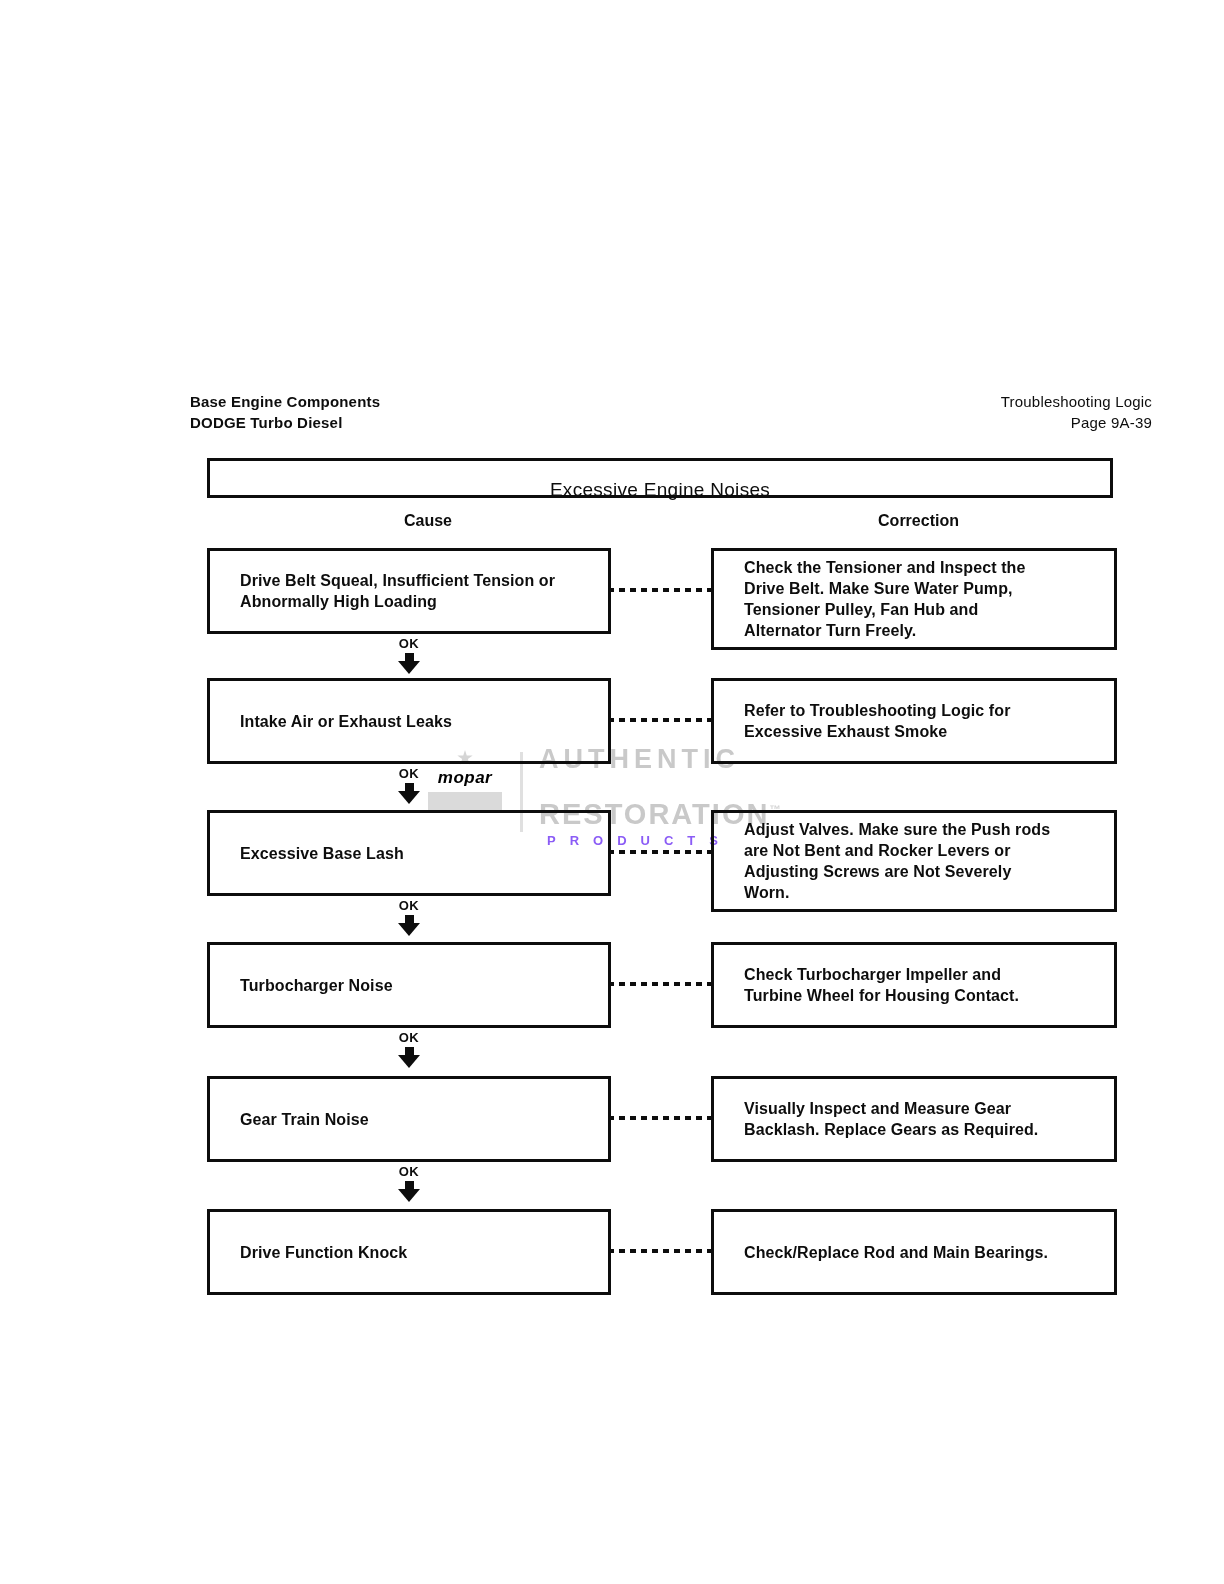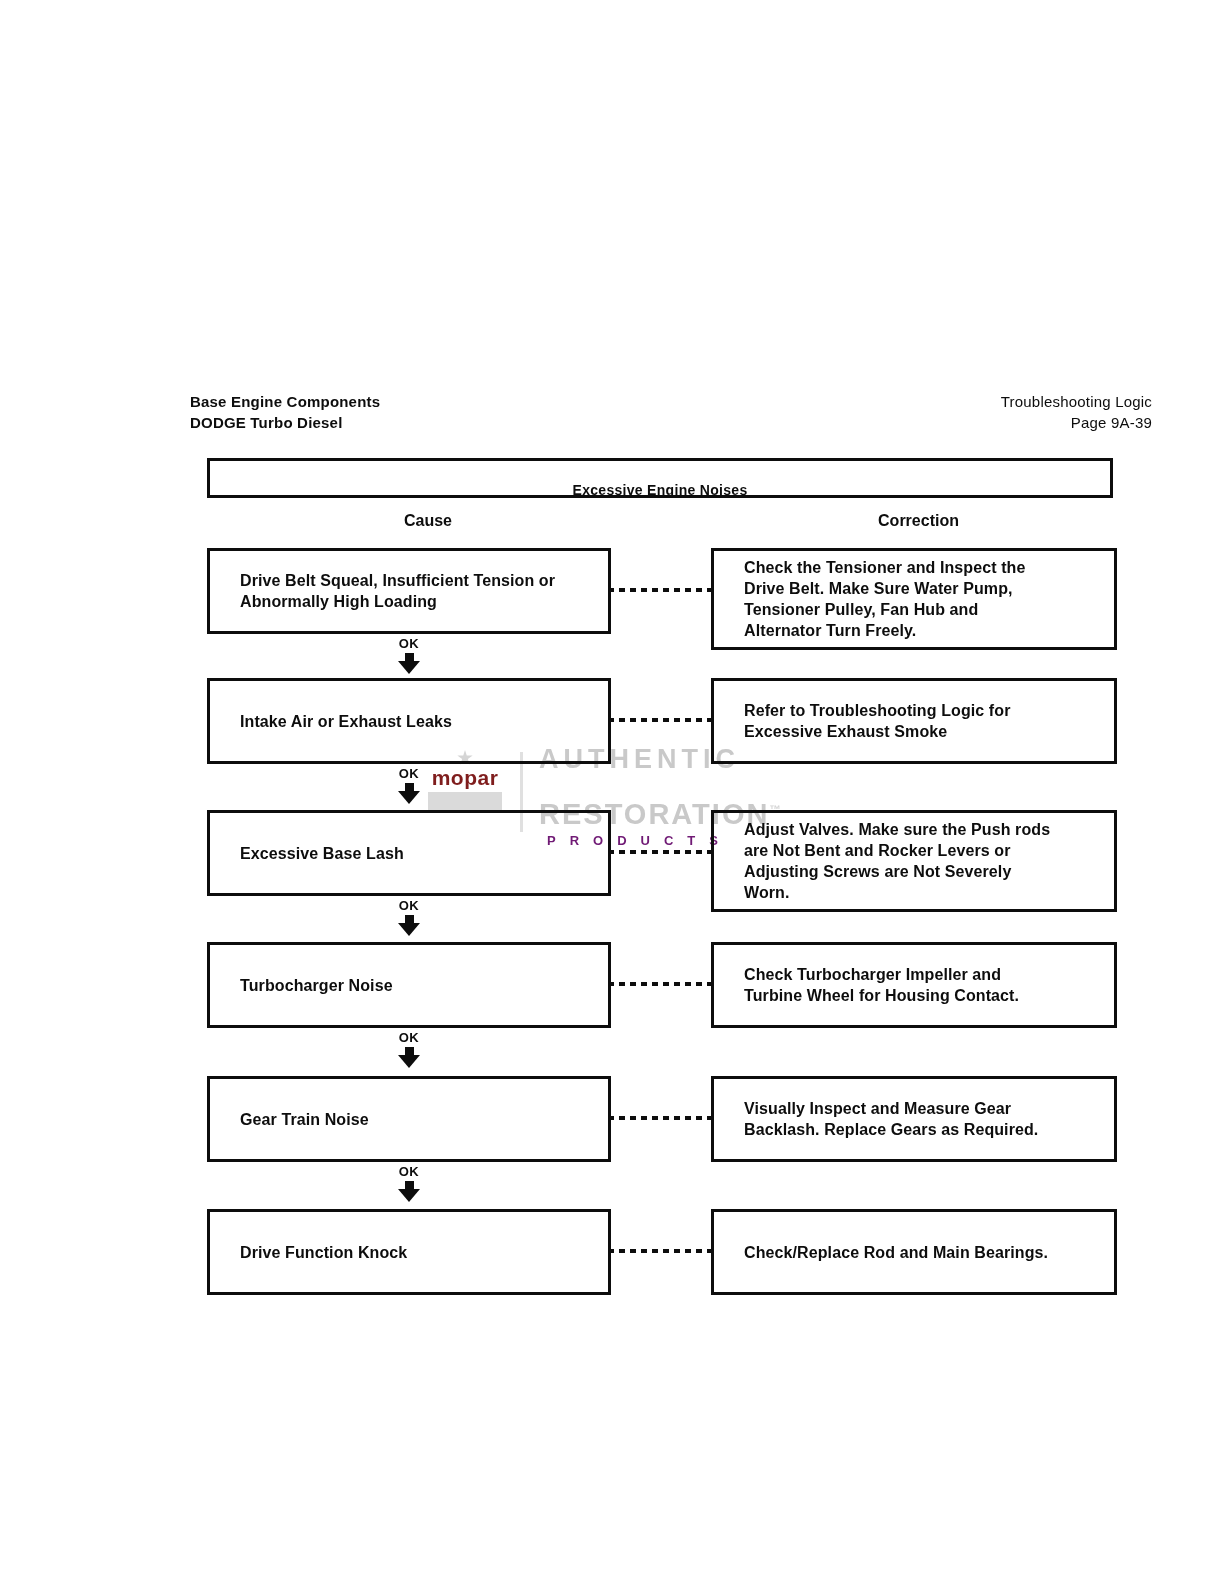--- a/index.html
+++ b/index.html
@@ -22,21 +22,21 @@
     font-size:15px;font-weight:400;line-height:21px;
     text-align:right;letter-spacing:0.2px;
   }
   
   .title-box{
     position:absolute;left:207px;top:458px;width:906px;height:40px;
     border:3px solid #0d0d0d;box-sizing:border-box;
     display:flex;align-items:center;justify-content:center;
     z-index:2;background:transparent;
   }
-  .title-box .t{font-size:14px;font-weight:700;letter-spacing:0.3px;margin-top:24px;}
+  .title-box .t{font-size:19px;font-weight:400;letter-spacing:0.3px;margin-top:24px;}
   .col-label{
     position:absolute;top:512px;
     font-size:16px;font-weight:700;z-index:2;
     transform:translateX(-50%);
   }
   .col-label.cause{left:428px;}
   .col-label.corr{left:914px;padding-left:9px;}
   
   .frow{
     position:absolute;left:207px;width:910px;height:130px;z-index:2;
@@ -74,39 +74,40 @@
     position:absolute;left:425px;top:742px;width:380px;height:100px;
     z-index:1;user-select:none;
   }
   .wm-mopar{position:absolute;left:0;top:8px;width:80px;text-align:center;}
   .wm-star{
     width:16px;height:16px;margin:0 auto;
     background:#d5d5d5;
     clip-path:polygon(50% 0%,61% 35%,98% 35%,68% 57%,79% 91%,50% 70%,21% 91%,32% 57%,2% 35%,39% 35%);
   }
   .wm-brand{
-    font-size:21px;font-weight:700;color:#7f1d1d;line-height:24px;
+    font-size:17px;font-weight:700;color:#000000;line-height:24px;
     letter-spacing:0.5px;
+    font-style:italic;
   }
   .wm-block{width:74px;height:20px;background:#dadada;margin:2px auto 0;}
   .wm-divider{
     position:absolute;left:95px;top:10px;width:3px;height:80px;background:#e0e0e0;
   }
   .wm-text{position:absolute;left:114px;top:2px;white-space:nowrap;}
   .wm-line1{
     font-size:27px;font-weight:700;color:#c9c9c9;
     letter-spacing:5px;line-height:31px;
   }
   .wm-line2{
     font-size:29px;font-weight:700;color:#c9c9c9;
     letter-spacing:2px;line-height:33px;margin-top:18px;
   }
   .wm-tm{font-size:11px;vertical-align:super;color:#d2d2d2;letter-spacing:0;}
   .wm-line3{
-    font-size:13px;font-weight:700;color:#701a75;
+    font-size:13px;font-weight:700;color:#8b5cf6;
     letter-spacing:14px;line-height:20px;padding-left:8px;
   }
 </style>
 </head>
 <body>
 
 <div class="page">
 
   <div class="watermark">
     <div class="wm-mopar">

